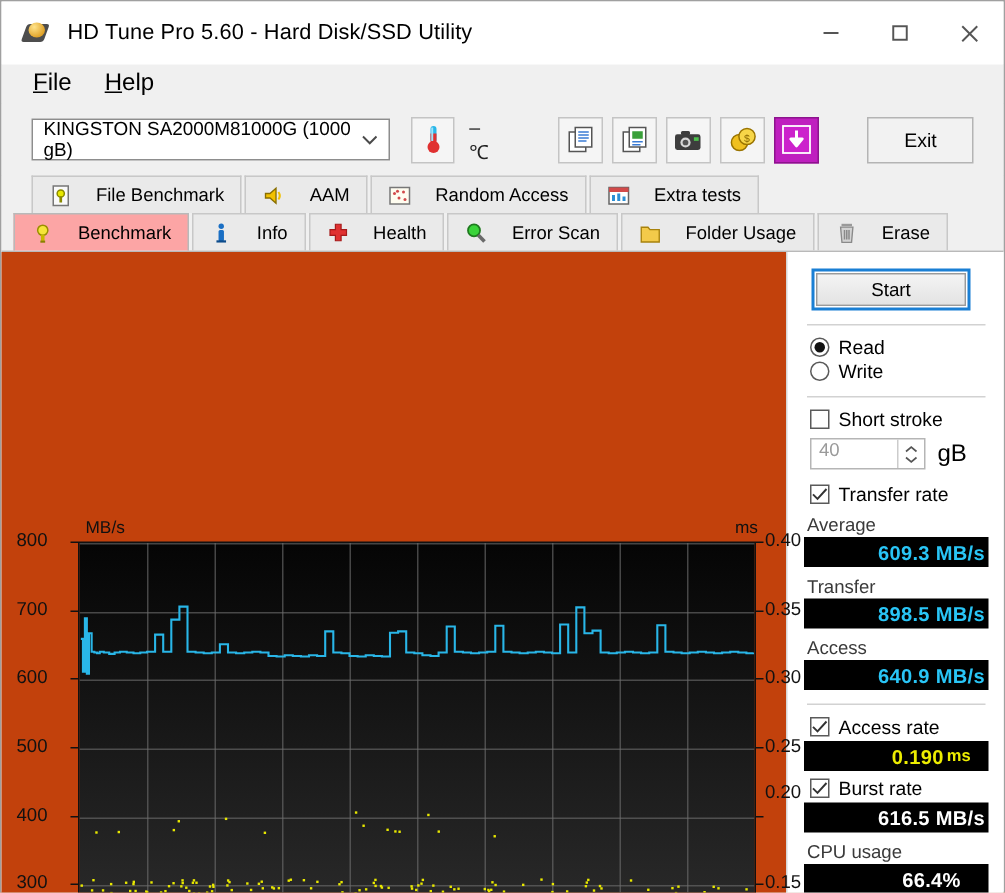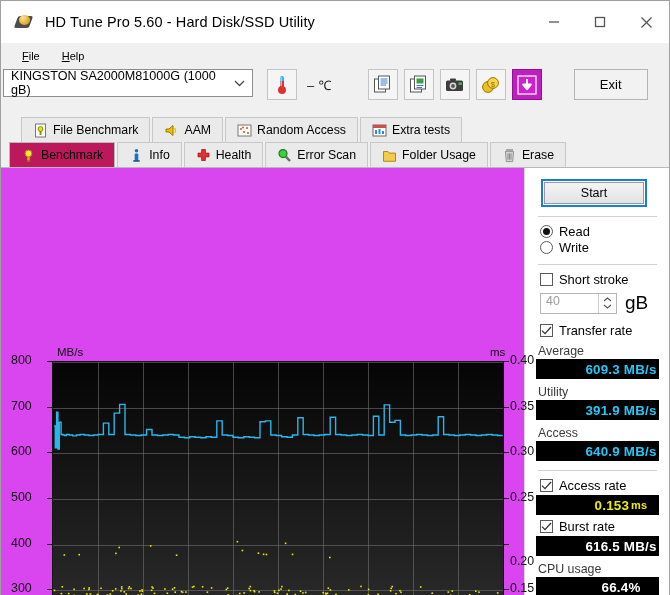--- a/index.html
+++ b/index.html
@@ -21,53 +21,53 @@
   .title-icon .dk{position:absolute;left:4px;top:3px;width:11px;height:10px;border-radius:50%;
     background:radial-gradient(circle at 35% 30%,#ffe38a,#e0a32a 70%,#b8820f);}
   .title-text{font-size:14.5px;color:#000;letter-spacing:0.1px;}
   .wincontrols{position:absolute;right:0;top:0;height:42px;display:flex;}
   .wbtn{width:46px;height:42px;display:flex;align-items:center;justify-content:center;}
   .wbtn svg{display:block;}
 
   
   .menubar{height:26px;background:#f0f0f0;display:flex;align-items:center;
     padding-left:10px;flex:0 0 auto;}
-  .menuitem{font-size:11px;padding:3px 11px;color:#000;}
+  .menuitem{font-size:16px;padding:3px 11px;color:#000;}
   .menuitem u{text-decoration:underline;}
 
   
-  .toolbar{height:48px;background:#f0f0f0;display:flex;align-items:flex-start;
-    padding:0 2px;flex:0 0 auto;gap:0;}
+  .toolbar{height:48px;background:#f0f0f0;display:flex;align-items:center;
+    padding:0 20px;flex:0 0 auto;gap:0;}
   .drive-select{width:250px;height:28px;background:#fff;border:1px solid #8d8d8d;
     display:flex;align-items:center;justify-content:space-between;padding:0 6px 0 7px;
     box-sizing:border-box;font-size:12.6px;color:#000;}
   .chev{width:14px;height:14px;display:flex;align-items:center;justify-content:center;}
   .tbtn{width:30px;height:31px;border:1px solid #c4c4c4;background:#f5f5f5;
     display:flex;align-items:center;justify-content:center;box-sizing:border-box;}
   .temp-wrap{display:flex;align-items:center;margin-left:14px;}
   .temp-text{font-size:13px;margin-left:10px;color:#222;letter-spacing:0.3px;}
   .tool-group{display:flex;gap:6px;margin-left:36px;}
   .exit-btn{width:74px;height:31px;border:1px solid #b4b4b4;background:#f2f2f2;
     display:flex;align-items:center;justify-content:center;font-size:13px;
     margin-left:32px;box-sizing:border-box;}
 
   
   .tabs{flex:0 0 auto;padding:0 8px;background:#f0f0f0;}
   .tabrow{display:flex;height:25px;}
   .tabrow.row1{padding-left:12px;}
-  .tab{display:flex;align-items:center;gap:5px;padding:0 11px;height:25px;
+  .tab{display:flex;align-items:center;gap:16px;padding:0 11px;height:25px;
     background:#eaeaea;border:1px solid #c8c8c8;border-bottom:none;
     font-size:12.3px;box-sizing:border-box;margin-right:2px;color:#000;}
-  .tab.active{background:#be185d;border-color:#b9b9b9;position:relative;z-index:3;justify-content:center;}
+  .tab.active{background:#fca5a5;border-color:#b9b9b9;position:relative;z-index:3;justify-content:center;}
   .tab .ic{width:15px;height:15px;display:block;flex:0 0 auto;}
 
   
   .content{flex:1 1 auto;display:flex;background:#fff;border-top:1px solid #b9b9b9;
     margin:0;position:relative;}
-  .chartpane{position:relative;width:523px;flex:0 0 auto;background:#d946ef;}
+  .chartpane{position:relative;width:523px;flex:0 0 auto;background:#c2410c;}
   .sidebar{flex:1 1 auto;background:#fff;border-left:1px solid #d6d6d6;
     padding:9px 10px 0 11px;box-sizing:border-box;}
 
   
   .plot{position:absolute;left:51px;top:193px;width:452px;height:367px;
     background:linear-gradient(to bottom,#050505 0%,#141414 28%,#272727 62%,#3b3b3b 100%);
     border:1px solid #111;box-sizing:border-box;overflow:hidden;}
   .grid{position:absolute;inset:0;}
   .gl{position:absolute;background:#6e6e6e;opacity:.62;}
   .glh{left:0;right:0;height:1px;}
@@ -91,21 +91,21 @@
   .radio .dot{width:7px;height:7px;border-radius:50%;background:#111;}
   .cbx{width:13px;height:13px;border:1px solid #5a5a5a;background:#fff;flex:0 0 auto;
     display:flex;align-items:center;justify-content:center;box-sizing:border-box;}
   .cbx svg{display:block;}
   .spin{display:flex;align-items:center;gap:8px;margin:5px 0 0 4px;}
   .spinbox{width:77px;height:21px;border:1px solid #b5b5b5;background:#fff;
     display:flex;align-items:flex-start;justify-content:space-between;box-sizing:border-box;}
   .spinbox .v{font-size:12.4px;color:#9a9a9a;padding-left:5px;}
   .spinarrows{width:17px;height:19px;border-left:1px solid #ccc;display:flex;
     flex-direction:column;align-items:center;justify-content:center;gap:2px;}
-  .gb{font-size:19px;}
+  .gb{font-size:16px;}
   .reslabel{font-size:12.4px;color:#3a3a3a;margin:6px 0 1px 2px;}
   .resbox{height:20px;background:#000;display:flex;align-items:center;
     justify-content:center;font-size:13.4px;font-weight:bold;letter-spacing:.2px;padding-left:47px;}
   .c-cyan{color:#29c5f6;}
   .c-yellow{color:#eded00;}
   .c-white{color:#ffffff;}
   .unit-sm{font-size:11px;margin-left:2px;}
 </style>
 </head>
 <body>
@@ -1315,21 +1315,21 @@
           <div class="ylab" style="left: 10px; top: 276.3px;">600</div>
           <div class="tick" style="left: 46px; width: 5px; height: 1px; top: 284.3px;"></div>
           <div class="ylab" style="left: 10px; top: 230.6px;">700</div>
           <div class="tick" style="left: 46px; width: 5px; height: 1px; top: 238.6px;"></div>
           <div class="ylab" style="left: 10px; top: 185px;">800</div>
           <div class="tick" style="left: 46px; width: 5px; height: 1px; top: 193px;"></div>
         </div>
       <div id="yticks-right">
           <div class="ylab r" style="left: 509px; top: 413.1px;">0.15</div>
           <div class="tick" style="left: 503px; width: 5px; height: 1px; top: 421.1px;"></div>
-          <div class="ylab r" style="left: 509px; top: 386px;">0.20</div>
+          <div class="ylab r" style="left: 509px; top: 353px;">0.20</div>
           <div class="tick" style="left: 503px; width: 5px; height: 1px; top: 375.5px;"></div>
           <div class="ylab r" style="left: 509px; top: 321.9px;">0.25</div>
           <div class="tick" style="left: 503px; width: 5px; height: 1px; top: 329.9px;"></div>
           <div class="ylab r" style="left: 509px; top: 276.3px;">0.30</div>
           <div class="tick" style="left: 503px; width: 5px; height: 1px; top: 284.3px;"></div>
           <div class="ylab r" style="left: 509px; top: 230.6px;">0.35</div>
           <div class="tick" style="left: 503px; width: 5px; height: 1px; top: 238.6px;"></div>
           <div class="ylab r" style="left: 509px; top: 185px;">0.40</div>
           <div class="tick" style="left: 503px; width: 5px; height: 1px; top: 193px;"></div>
         </div>
@@ -1385,42 +1385,42 @@
             </svg>
         </span>
         <span>Transfer rate</span>
       </div>
 
       <div class="reslabel">Average</div>
       <div class="resbox">
         <span class="c-cyan">609.3 MB/s</span>
       </div>
 
-      <div class="reslabel">Utility</div>
+      <div class="reslabel">Transfer</div>
       <div class="resbox">
-        <span class="c-cyan">391.9 MB/s</span>
+        <span class="c-cyan">898.5 MB/s</span>
       </div>
 
       <div class="reslabel">Access</div>
       <div class="resbox">
         <span class="c-cyan">640.9 MB/s</span>
       </div>
 
       <div class="hr"></div>
 
       <div class="optrow">
         <span class="cbx">
           <svg width="11" height="9">
               <polyline points="1,4.6 4,7.6 10,1" fill="none" stroke="#333" stroke-width="1.3"></polyline>
             </svg>
         </span>
         <span>Access rate</span>
       </div>
       <div class="resbox" style="margin-top:2px;">
-        <span class="c-yellow">0.153</span>
+        <span class="c-yellow">0.190</span>
           <span class="c-yellow unit-sm">ms</span>
       </div>
 
       <div class="optrow" style="margin-top:4px;">
         <span class="cbx">
           <svg width="11" height="9">
               <polyline points="1,4.6 4,7.6 10,1" fill="none" stroke="#333" stroke-width="1.3"></polyline>
             </svg>
         </span>
         <span>Burst rate</span>

